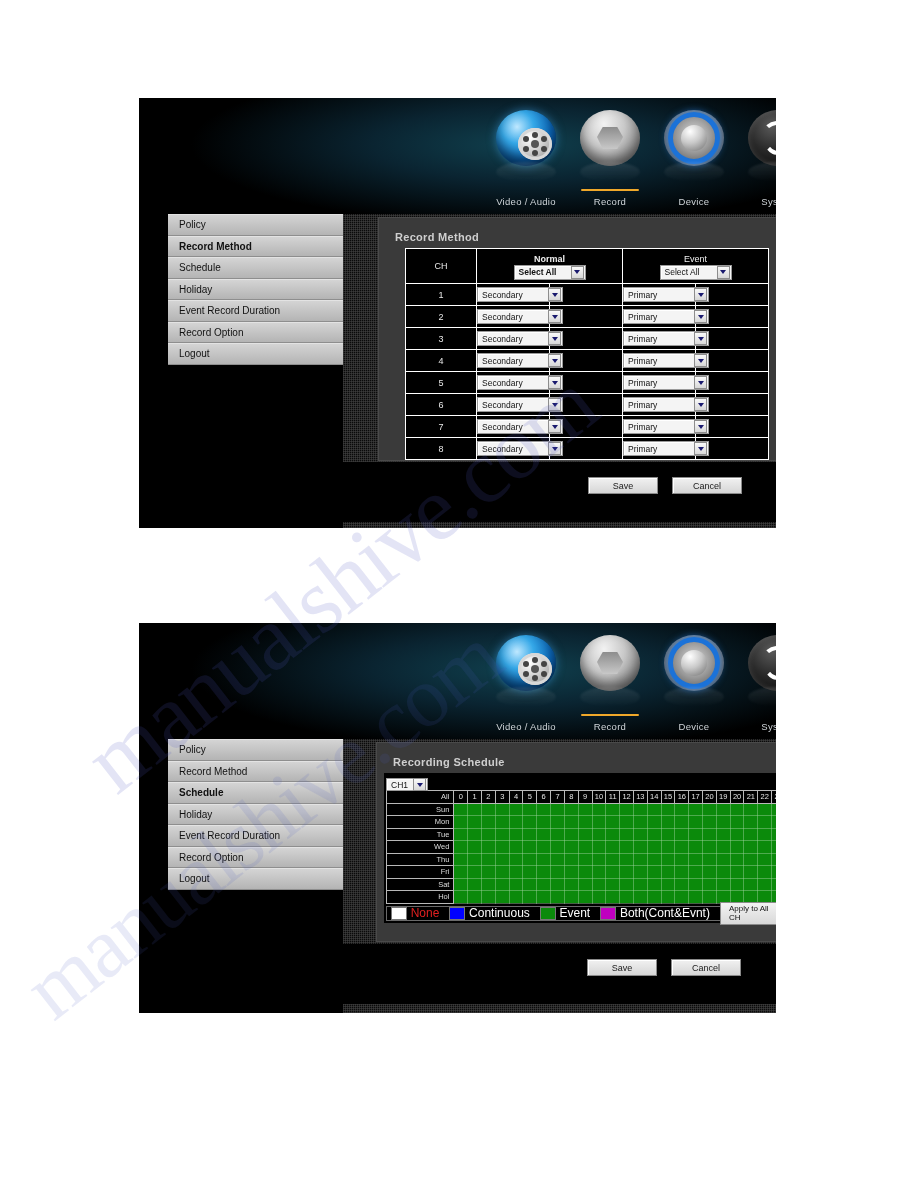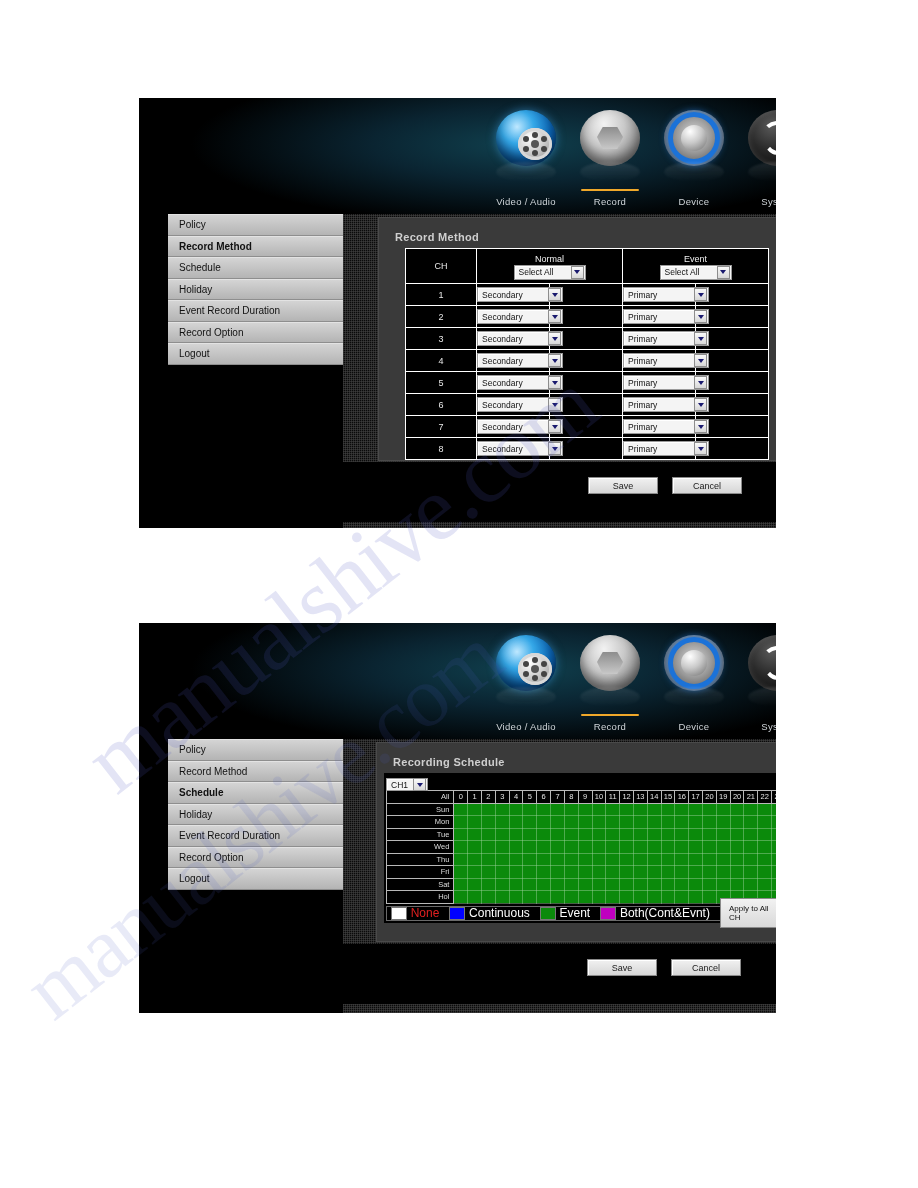--- a/index.html
+++ b/index.html
@@ -300,21 +300,21 @@
     height: 15px;
     padding: 0 4px;
     margin-top: 2px;
     border: 1px solid #6a6a6a;
     box-sizing: border-box;
   }
   .sw { width: 17px; height: 11px; border: 1px solid #777; display: inline-block; }
   .lg-text { font-size: 12px; color: #fff; margin-right: 6px; }
   .lg-text.none-red { color: #e02020; }
   .btn-applyall {
-    height: 30px;
+    height: 23px;
     padding: 0 8px;
     margin-left: 0;
     background: linear-gradient(#f2f2f2, #d9d9d9);
     border: 1px solid #8a8a8a;
     font-size: 8px;
     color: #111;
     display: inline-flex;
     align-items: center;
     box-sizing: border-box;
   }
@@ -384,21 +384,21 @@
       <div class="content">
 
         <div class="panel" style="left:35px; top:3px; width:416px; height:242px;">
           <div class="panel-title" style="position:absolute; left:16px; top:13px;">Record Method</div>
 
           <div style="position:absolute; left:26px; top:30px; right:26px;">
             <table class="rm-table">
               <tbody>
                   <tr>
                 <td class="rm-chcol" rowspan="1" style="height:33px;">CH</td>
-                <th class="grouphead" colspan="2" style="height:33px;">
+                <th class="grouphead" colspan="2" style="height:33px;font-weight:bold;">
                   <span class="ghlabel">Normal</span>
                   <span class="sel w-selall">
                     <span class="txt">Select All</span>
                     <span class="arrow">
                           <i></i>
                         </span>
                   </span>
                 </th>
                 <th class="grouphead" colspan="2" style="height:33px;">
                   <span class="ghlabel">Event</span>

